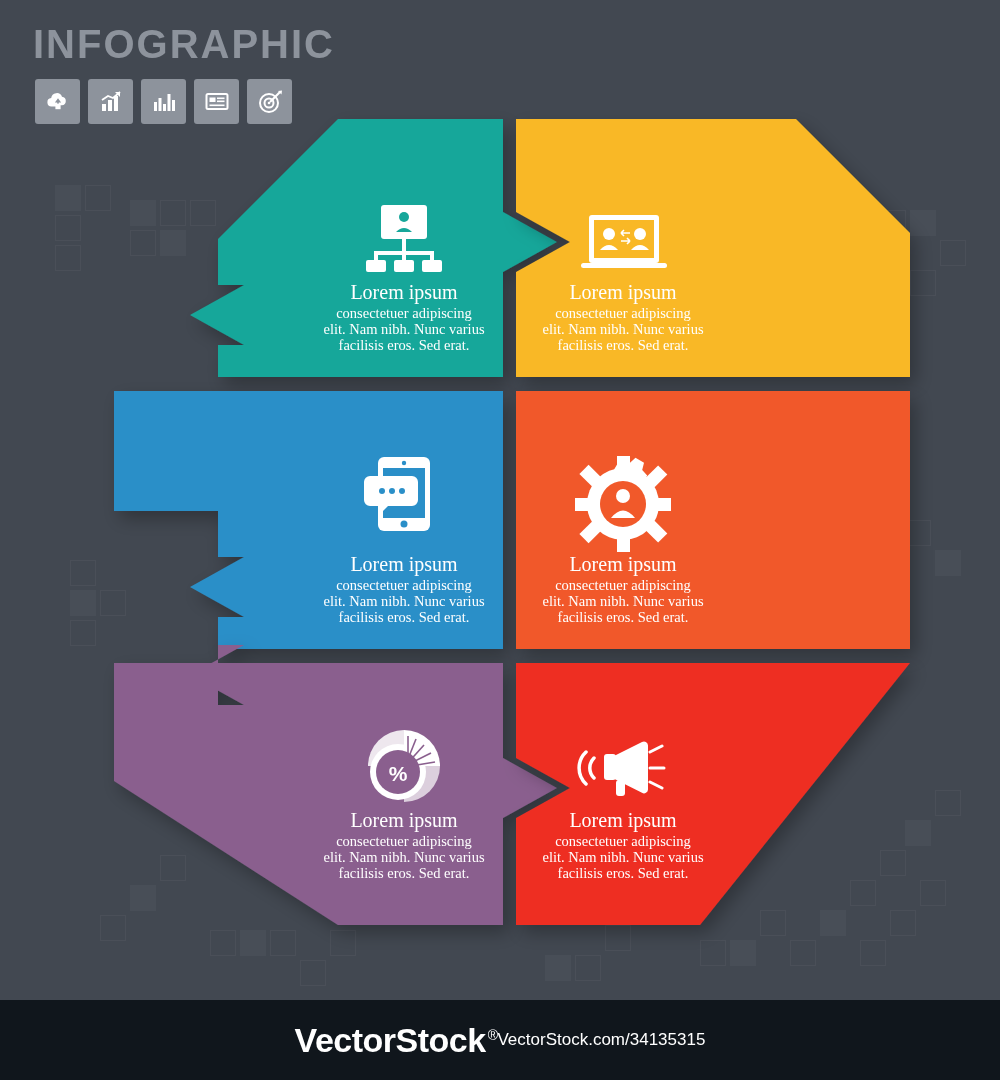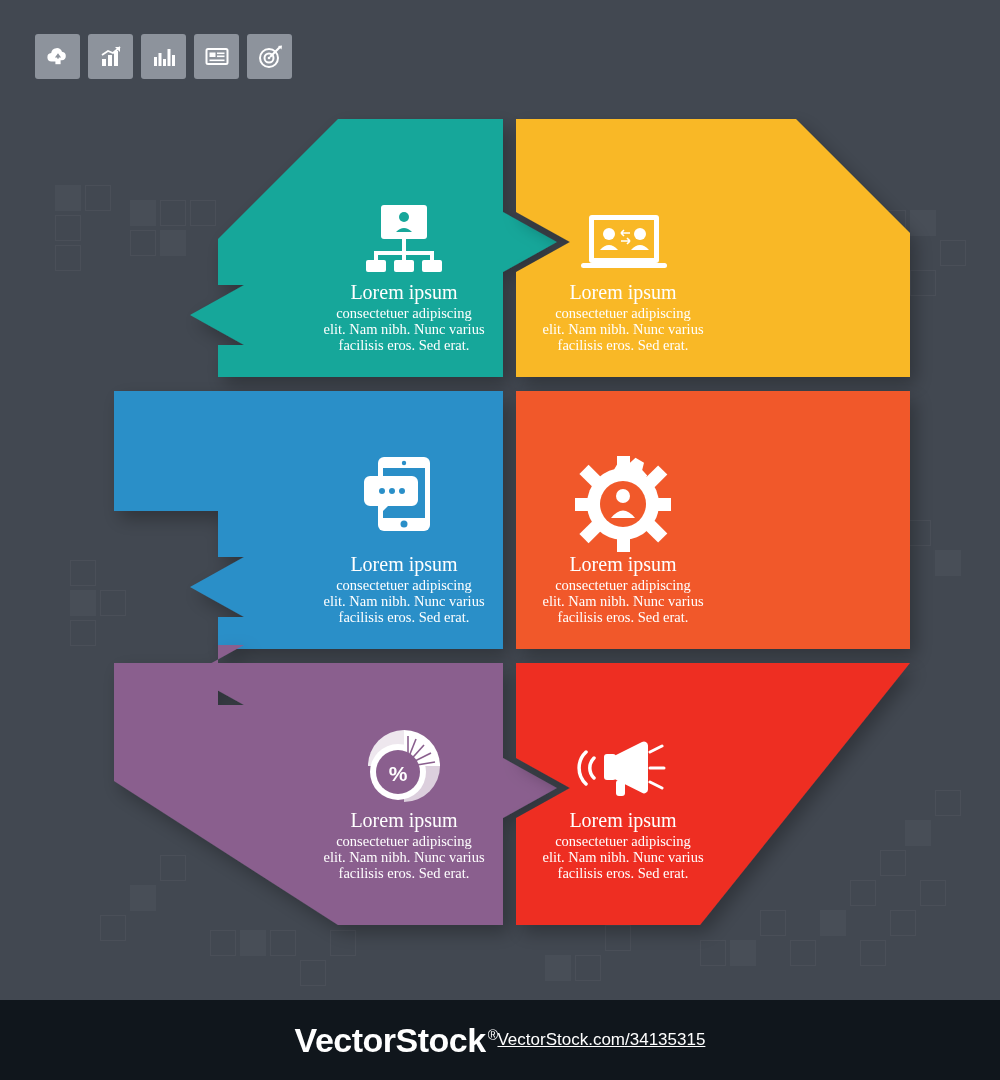--- a/index.html
+++ b/index.html
@@ -55,21 +55,21 @@
     display: flex; align-items: center; justify-content: center;
     padding: 0 22px;
   }
   #vs-logo {
     display: flex; align-items: baseline;
     color: #ffffff; font-size: 34px; font-weight: bold;
     letter-spacing: -0.5px;
     font-family: "Liberation Sans", sans-serif;
   }
   #vs-logo .reg { font-size: 14px; font-weight: normal; margin-left: 2px; position: relative; top: -12px; }
-  #vs-url { color: #ffffff; font-size: 17px; font-family: "Liberation Sans", sans-serif; text-decoration: underline; }
+  #vs-url { color: #ffffff; font-size: 17px; font-family: "Liberation Sans", sans-serif; }
 </style>
 </head>
 <body>
 
 <div id="stage">
 
   <div id="bg-squares">
       <div class="bgsq filled" style="left: 55px; top: 185px; width: 26px; height: 26px;"></div>
       <div class="bgsq" style="left: 55px; top: 215px; width: 26px; height: 26px;"></div>
       <div class="bgsq" style="left: 85px; top: 185px; width: 26px; height: 26px;"></div>
@@ -112,20 +112,21 @@
       <div class="bgsq" style="left: 935px; top: 790px; width: 26px; height: 26px;"></div>
       <div class="bgsq" style="left: 860px; top: 940px; width: 26px; height: 26px;"></div>
       <div class="bgsq" style="left: 890px; top: 910px; width: 26px; height: 26px;"></div>
       <div class="bgsq" style="left: 920px; top: 880px; width: 26px; height: 26px;"></div>
       <div class="bgsq" style="left: 160px; top: 855px; width: 26px; height: 26px;"></div>
       <div class="bgsq filled" style="left: 130px; top: 885px; width: 26px; height: 26px;"></div>
       <div class="bgsq" style="left: 100px; top: 915px; width: 26px; height: 26px;"></div>
     </div>
 
   <div id="header">
+    <div id="title">INFOGRAPHIC</div>
     <div id="header-icons">
       <div class="hicon">
         <svg width="28" height="28" viewBox="0 0 28 28">
           <path fill="#ffffff" d="M7.5 18.5a4.2 4.2 0 0 1-.3-8.38 5.6 5.6 0 0 1 10.8-1.4 4.3 4.3 0 0 1 3.8 4.2 4.3 4.3 0 0 1-4 4.28h-3v-2.6h2.3L14 10.2l-3.1 4.4h2.3v3.9z"></path>
           <rect x="11.4" y="15.6" width="5.2" height="5.6" fill="#ffffff"></rect>
         </svg>
       </div>
       <div class="hicon">
         <svg width="28" height="28" viewBox="0 0 28 28">
           <rect x="5" y="16" width="4" height="7" fill="#fff"></rect>

